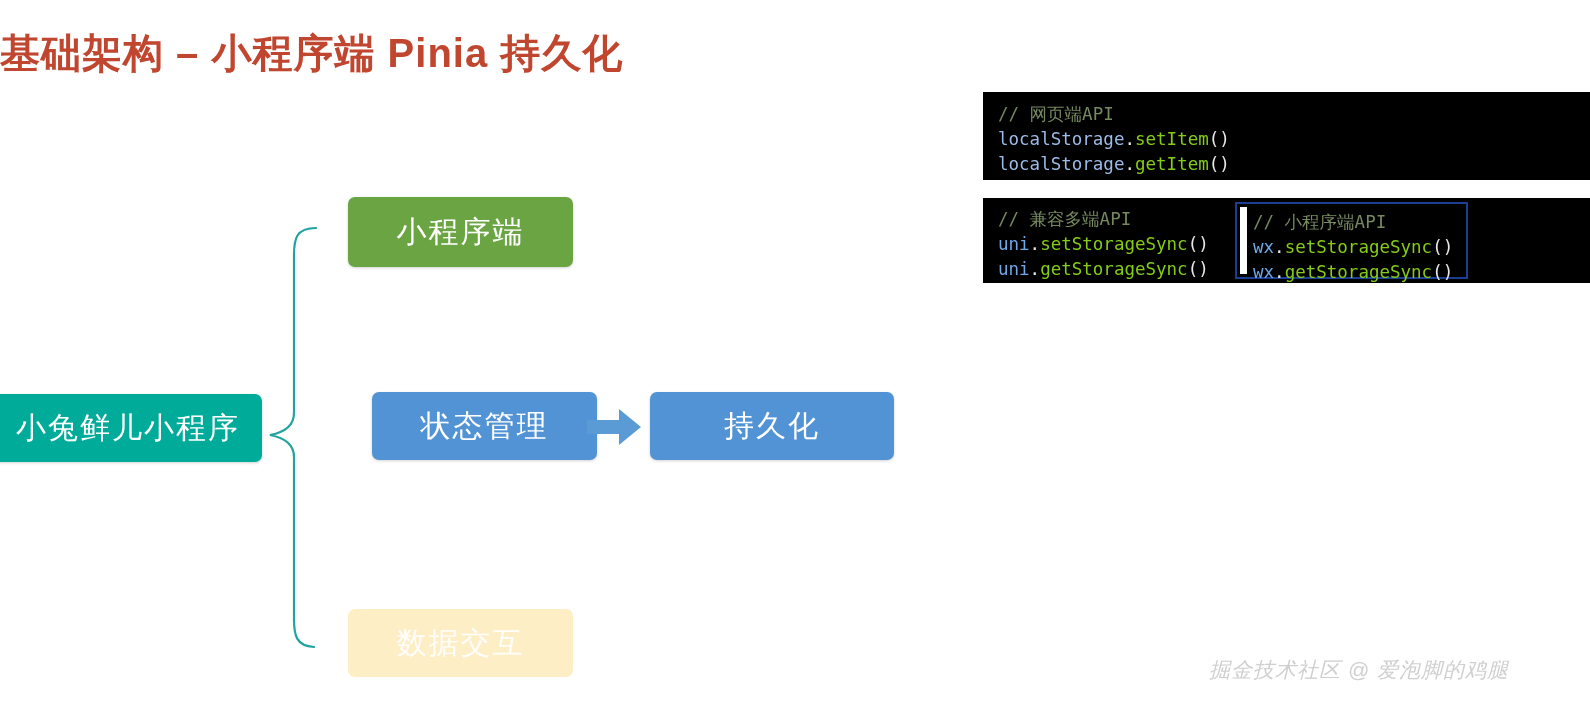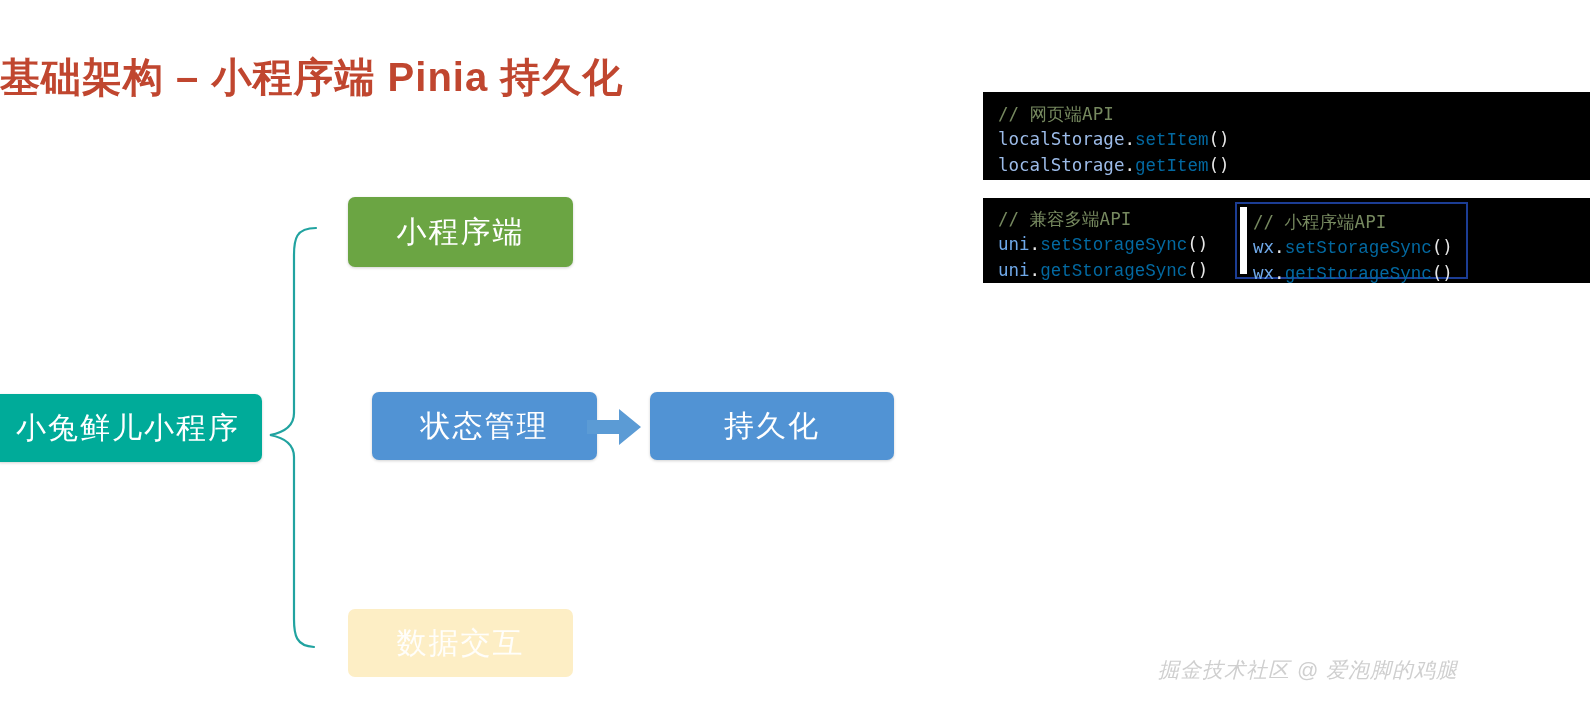--- a/index.html
+++ b/index.html
@@ -18,21 +18,20 @@
   
   .slide-title {
     position: absolute;
     left: 0px;
     top: 26px;
     font-size: 40px;
     font-weight: bold;
     color: #c0462f;
     letter-spacing: 1px;
     white-space: nowrap;
-    margin-top: 24px;
   }
 
   
   .node {
     position: absolute;
     display: flex;
     align-items: center;
     justify-content: center;
     border-radius: 7px;
     color: #ffffff;
@@ -149,27 +148,27 @@
     width: 7px;
     bottom: 3px;
     background: #ffffff;
   }
 
   .code-line { display: block; }
   .tok-comment { color: #76895f; }
   .tok-obj     { color: #9cbbe8; }
   .tok-obj-uni { color: #6fa8e8; }
   .tok-dot     { color: #e8e8e8; }
-  .tok-fn      { color: #0369a1; font-family: Liberation Mono, monospace; }
+  .tok-fn      { color: #84cc16; }
   .tok-paren   { color: #e8e8e8; }
 
   
   .watermark {
     position: absolute;
-    left: 1158px;
+    left: 1209px;
     top: 656px;
     font-size: 21px;
     font-style: italic;
     color: #cfcfcf;
     letter-spacing: 1px;
     white-space: nowrap;
   }
 </style>
 </head>
 <body>

